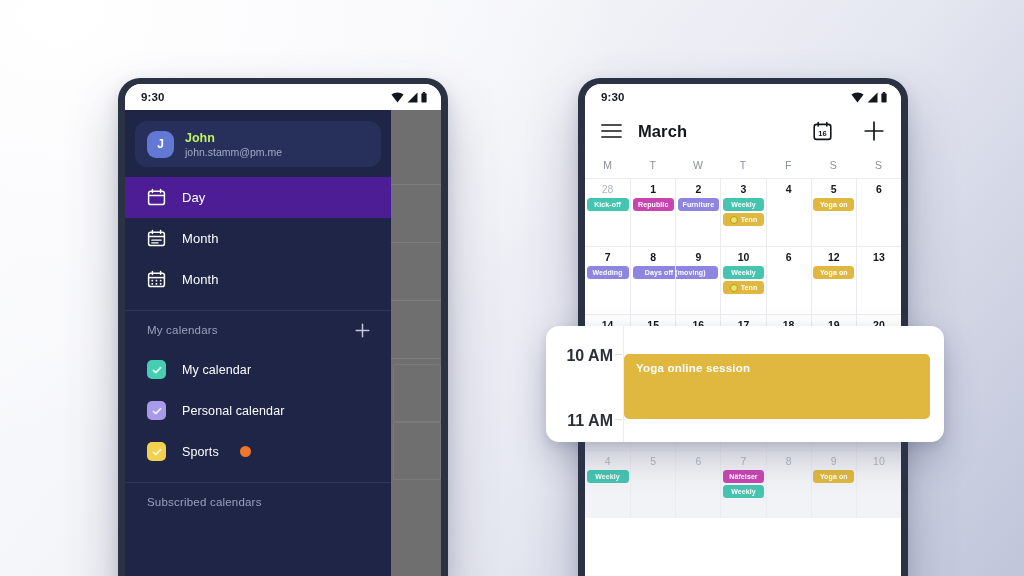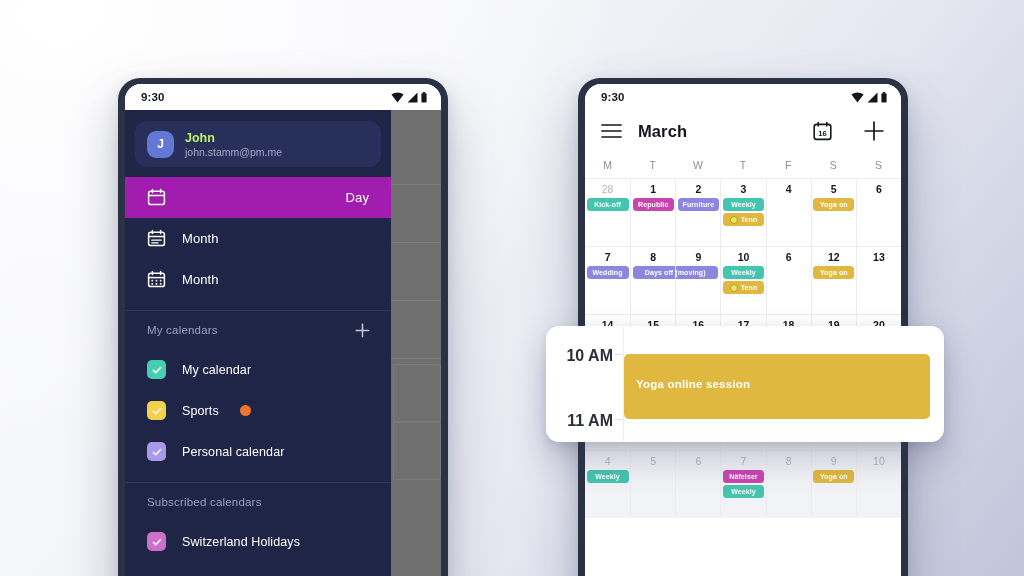--- a/index.html
+++ b/index.html
@@ -85,21 +85,21 @@
     flex: none;
   }
   .acct-text { display: flex; flex-direction: column; gap: 1px; min-width: 0; }
   .acct-name { font-size: 12.5px; font-weight: 700; color: #bef264; }
   .acct-mail { font-size: 10.5px; color: #a2a9c6; }
 
   .navitem {
     height: 41px; display: flex; align-items: center; gap: 16px;
     padding: 0 22px; color: #ffffff;
   }
-  .navitem.active { background: #a21caf; justify-content: space-between; }
+  .navitem.active { background: #4c1d95; }
   .navitem .label { font-size: 13px; font-weight: 500; letter-spacing: .1px; }
   .navitem svg { flex: none; }
 
   .drw-sep { height: 1px; background: rgba(255,255,255,.09); margin: 10px 0 0 0; }
 
   .section-head {
     height: 38px; display: flex; align-items: center; justify-content: space-between;
     padding: 0 20px 0 22px;
   }
   .section-head .title { font-size: 11.5px; color: #9aa1bf; letter-spacing: .2px; }
@@ -182,21 +182,21 @@
   .popup .tlabel.t1 { top: 21px; }
   .popup .tlabel.t2 { top: 86px; }
   .popup .tlabel::after {
     content: ""; position: absolute; right: -9px; top: 7px;
     width: 7px; height: 1px; background: #d9dce3;
   }
   .popup .body { flex: 1; position: relative; }
   .ev-block {
     position: absolute; left: 0; right: 14px; top: 28px; height: 65px;
     background: #e0b83f; border-radius: 5px;
-    padding: 20px 12px;
+    padding: 4px 12px;
   }
   .ev-block .t { font-size: 11.5px; font-weight: 700; color: #ffffff; letter-spacing: .2px; }
 </style>
 </head>
 <body>
 
 <div class="phone" id="phone-left">
   <div class="screen">
 
     <div class="statusbar">
@@ -285,52 +285,44 @@
       <div class="calitem">
         <span class="cbox" style="background:#45cfb0">
           <svg width="12" height="12" viewBox="0 0 12 12">
               <path d="M2.4 6.3 4.8 8.6 9.6 3.6" stroke="#eafaf5" stroke-width="1.6" fill="none" stroke-linecap="round" stroke-linejoin="round"></path>
             </svg>
         </span>
         <span class="label">My calendar</span>
       </div>
 
       <div class="calitem">
+        <span class="cbox" style="background:#a89ae8">
+          <svg width="12" height="12" viewBox="0 0 12 12">
+              <path d="M2.4 6.3 4.8 8.6 9.6 3.6" stroke="#f0edfc" stroke-width="1.6" fill="none" stroke-linecap="round" stroke-linejoin="round"></path>
+            </svg>
+        </span>
+        <span class="label">Personal calendar</span>
+      </div>
+
+      <div class="calitem">
         <span class="cbox" style="background:#f2d14e">
           <svg width="12" height="12" viewBox="0 0 12 12">
               <path d="M2.4 6.3 4.8 8.6 9.6 3.6" stroke="#fdf7de" stroke-width="1.6" fill="none" stroke-linecap="round" stroke-linejoin="round"></path>
             </svg>
         </span>
         <span class="label">Sports</span>
         <span class="ball"></span>
       </div>
 
-      <div class="calitem">
-        <span class="cbox" style="background:#a89ae8">
-          <svg width="12" height="12" viewBox="0 0 12 12">
-              <path d="M2.4 6.3 4.8 8.6 9.6 3.6" stroke="#f0edfc" stroke-width="1.6" fill="none" stroke-linecap="round" stroke-linejoin="round"></path>
-            </svg>
-        </span>
-        <span class="label">Personal calendar</span>
-      </div>
-
       <div class="drw-sep"></div>
 
       <div class="section-head">
         <span class="title">Subscribed calendars</span>
       </div>
 
-      <div class="calitem">
-        <span class="cbox" style="background:#cb6fc7">
-          <svg width="12" height="12" viewBox="0 0 12 12">
-              <path d="M2.4 6.3 4.8 8.6 9.6 3.6" stroke="#fbeefa" stroke-width="1.6" fill="none" stroke-linecap="round" stroke-linejoin="round"></path>
-            </svg>
-        </span>
-        <span class="label">Switzerland Holidays</span>
-      </div>
 
     </div>
   </div>
 </div>
 
 <div class="phone" id="phone-right">
   <div class="screen">
 
     <div class="statusbar">
       <span class="time">9:30</span>

